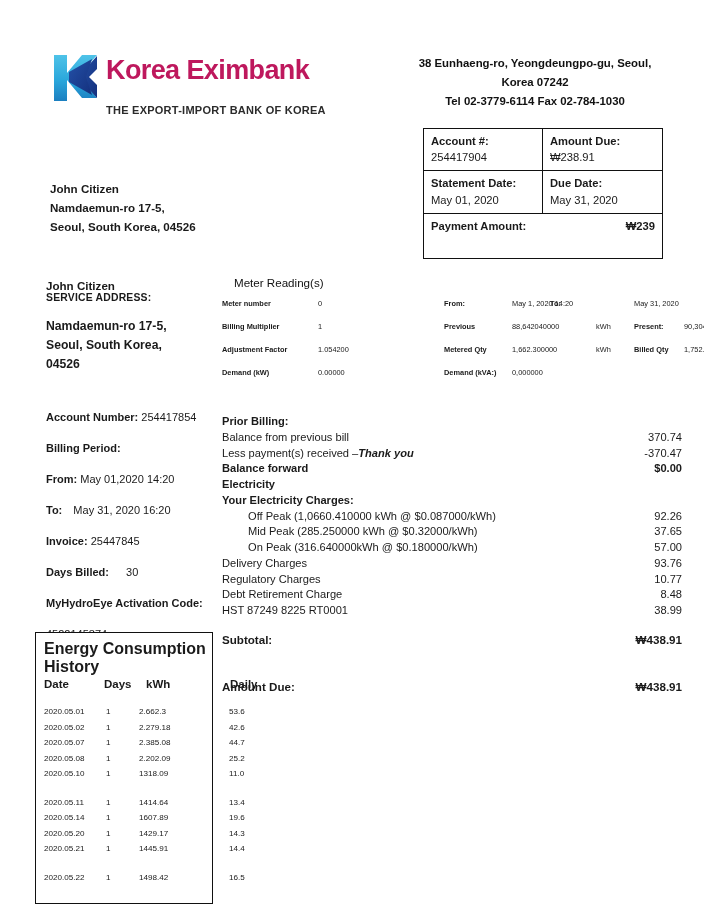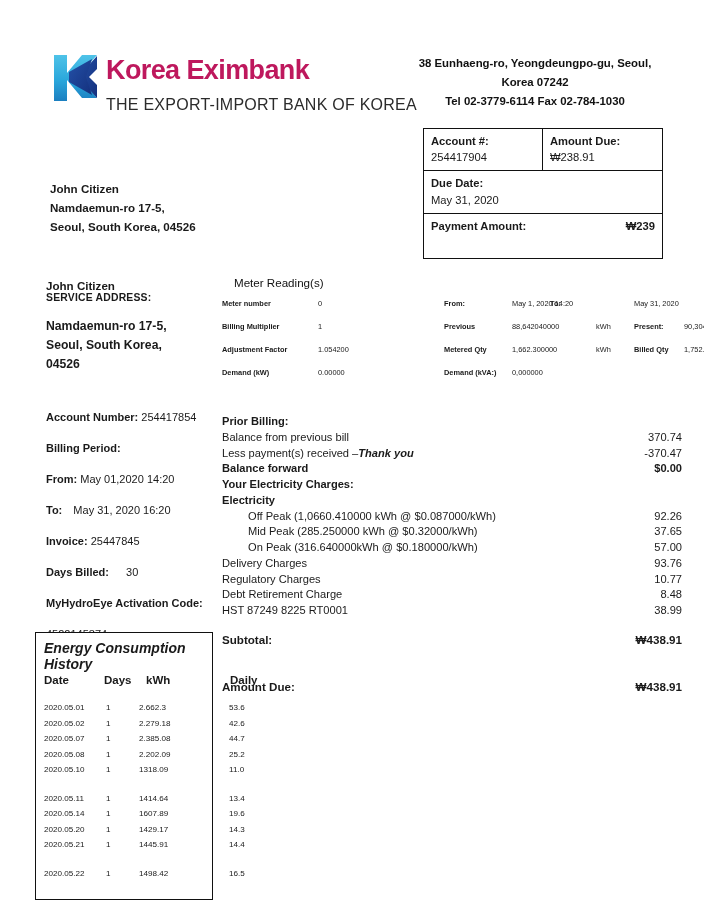--- a/index.html
+++ b/index.html
@@ -20,22 +20,22 @@
   .header { position: absolute; left: 0; top: 42px; width: 704px; height: 80px; }
 
   .logo-block { position: absolute; left: 52px; top: 10px; display: flex; align-items: flex-start; }
   .logo-mark { width: 46px; height: 52px; flex: 0 0 auto; margin-right: 8px; }
   .logo-text { padding-top: 4px; }
   .logo-name {
     font-size: 27px; font-weight: bold; letter-spacing: -0.6px;
     color: #be185d; line-height: 1.05; white-space: nowrap;
   }
   .logo-sub {
-    font-size: 16px; font-weight: normal; letter-spacing: 0.25px;
-    color: #2b2b2b; margin-top: 12px; white-space: nowrap;
+    font-size: 11px; font-weight: bold; letter-spacing: 0.25px;
+    color: #2b2b2b; margin-top: 20px; white-space: nowrap;
   }
 
   .company-address {
     position: absolute; left: 385px; top: 12px; width: 300px;
     text-align: center; font-size: 11.4px; font-weight: bold;
     line-height: 1.65; color: #111111;
   }
 
   
   .summary-box {
@@ -108,21 +108,21 @@
   
   .totals { position: absolute; left: 222px; top: 633px; width: 460px; font-size: 11.6px; }
   .tot-row { display: flex; justify-content: space-between; font-weight: bold; }
   .tot-row.second { margin-top: 34px; }
 
   
   .history {
     position: absolute; left: 35px; top: 632px; width: 178px;
     border: 1.6px solid #111; background: #fff; padding: 6px 0 18px 0;
   }
-  .hist-title { font-size: 14px; font-weight: bold; padding: 1px 0 1px 8px; font-style: italic; }
+  .hist-title { font-size: 16px; font-weight: bold; padding: 1px 0 1px 8px; }
   .hist-head { display: flex; font-size: 11.5px; font-weight: bold; padding: 1px 0 0 8px; }
   .hist-body { margin-top: 14px; }
   .hist-row { display: flex; font-size: 8.1px; padding-left: 8px; line-height: 1.92; }
   .hist-row.gap { margin-top: 13px; }
   .col-date { width: 62px; flex: 0 0 62px; }
   .col-days { width: 33px; flex: 0 0 33px; }
   .col-kwh  { width: 50px; flex: 0 0 50px; }
   .col-daily{ width: 30px; flex: 0 0 30px; padding-left: 40px; }
   .hist-head .col-date { width: 60px; flex: 0 0 60px; }
   .hist-head .col-days { width: 42px; flex: 0 0 42px; }
@@ -173,20 +173,24 @@
       <div class="summary-cell left">
         <div class="summary-k">Account #:</div>
         <div class="summary-v">254417904</div>
       </div>
       <div class="summary-cell">
         <div class="summary-k">Amount Due:</div>
         <div class="summary-v">₩238.91</div>
       </div>
     </div>
     <div class="summary-row">
+      <div class="summary-cell left">
+        <div class="summary-k">Statement Date:</div>
+        <div class="summary-v">May 01, 2020</div>
+      </div>
       <div class="summary-cell">
         <div class="summary-k">Due Date:</div>
         <div class="summary-v">May 31, 2020</div>
       </div>
     </div>
     <div class="summary-row pay">
       <div class="summary-cell">
         <div class="summary-k">Payment Amount:</div>
         <div class="summary-v">₩239</div>
       </div>
@@ -291,24 +295,24 @@
     </div>
     <div class="ch-row">
       <span class="ch-label"><span>Less payment(s) received –</span><span class="ital">Thank you</span></span>
       <span class="ch-amt">-370.47</span>
     </div>
     <div class="ch-row bold">
       <span class="ch-label">Balance forward</span>
       <span class="ch-amt">$0.00</span>
     </div>
     <div class="ch-row bold">
+      <span class="ch-label">Electricity</span>
+    </div>
+    <div class="ch-row bold">
       <span class="ch-label">Your Electricity Charges:</span>
-    </div>
-    <div class="ch-row bold">
-      <span class="ch-label">Electricity</span>
     </div>
 
     <div class="ch-row indent">
       <span class="ch-label">Off Peak (1,0660.410000 kWh @ $0.087000/kWh)</span>
       <span class="ch-amt">92.26</span>
     </div>
     <div class="ch-row indent">
       <span class="ch-label">Mid Peak (285.250000 kWh @ $0.32000/kWh)</span>
       <span class="ch-amt">37.65</span>
     </div>

